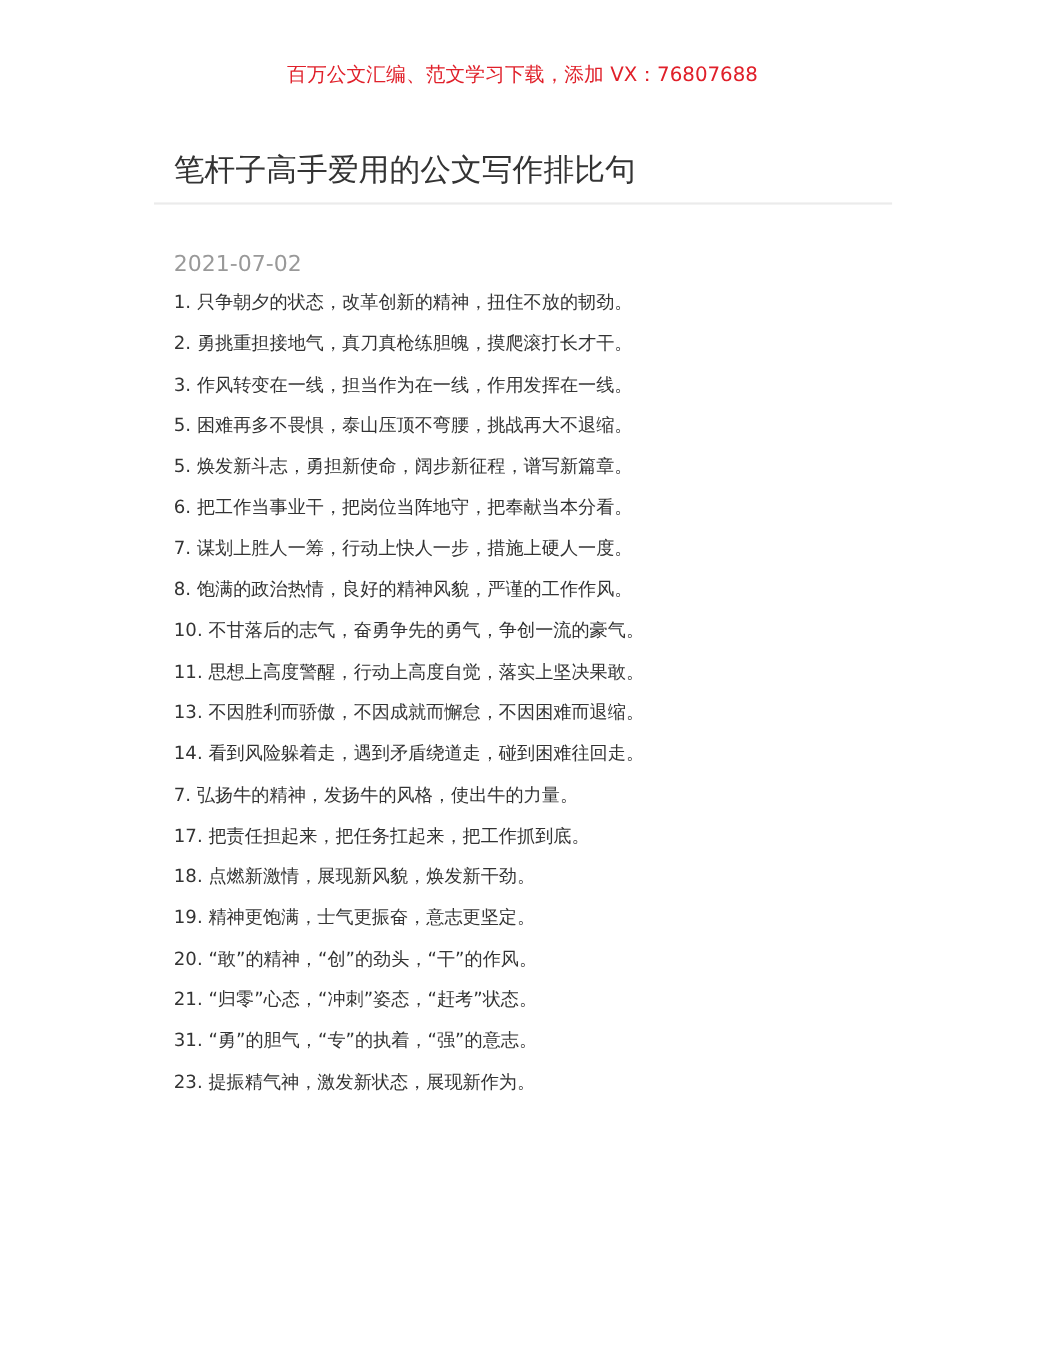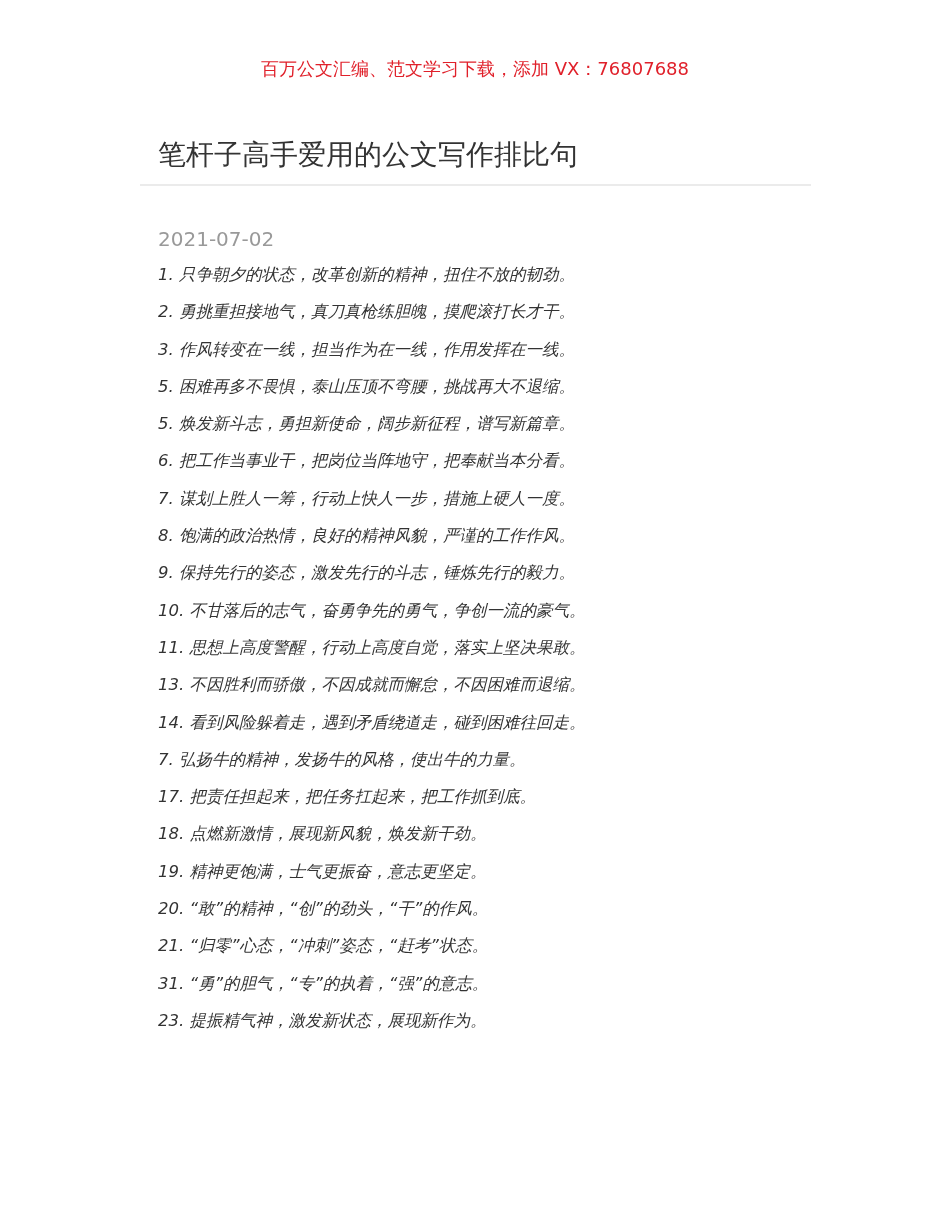--- a/index.html
+++ b/index.html
@@ -51,21 +51,20 @@
       color: #999999;
       font-size: 20px;
       line-height: 22px;
     }
     .list {
       position: absolute;
       top: 256px;
       left: 158px;
       width: 640px;
       list-style: none;
-      font-style: italic;
     }
     .list-item {
       color: #333333;
       font-size: 16.5px;
       line-height: 37.3px;
       height: 37.3px;
       white-space: nowrap;
     }
   </style>
 </head>
@@ -82,21 +81,20 @@
 
   <ul class="list">
     <li class="list-item">1. 只争朝夕的状态，改革创新的精神，扭住不放的韧劲。</li>
     <li class="list-item">2. 勇挑重担接地气，真刀真枪练胆魄，摸爬滚打长才干。</li>
     <li class="list-item">3. 作风转变在一线，担当作为在一线，作用发挥在一线。</li>
     <li class="list-item">5. 困难再多不畏惧，泰山压顶不弯腰，挑战再大不退缩。</li>
     <li class="list-item">5. 焕发新斗志，勇担新使命，阔步新征程，谱写新篇章。</li>
     <li class="list-item">6. 把工作当事业干，把岗位当阵地守，把奉献当本分看。</li>
     <li class="list-item">7. 谋划上胜人一筹，行动上快人一步，措施上硬人一度。</li>
     <li class="list-item">8. 饱满的政治热情，良好的精神风貌，严谨的工作作风。</li>
-    <li class="list-item">9. 保持先行的姿态，激发先行的斗志，锤炼先行的毅力。</li>
     <li class="list-item">10. 不甘落后的志气，奋勇争先的勇气，争创一流的豪气。</li>
     <li class="list-item">11. 思想上高度警醒，行动上高度自觉，落实上坚决果敢。</li>
     <li class="list-item">13. 不因胜利而骄傲，不因成就而懈怠，不因困难而退缩。</li>
     <li class="list-item">14. 看到风险躲着走，遇到矛盾绕道走，碰到困难往回走。</li>
     <li class="list-item">7. 弘扬牛的精神，发扬牛的风格，使出牛的力量。</li>
     <li class="list-item">17. 把责任担起来，把任务扛起来，把工作抓到底。</li>
     <li class="list-item">18. 点燃新激情，展现新风貌，焕发新干劲。</li>
     <li class="list-item">19. 精神更饱满，士气更振奋，意志更坚定。</li>
     <li class="list-item">20. “敢”的精神，“创”的劲头，“干”的作风。</li>
     <li class="list-item">21. “归零”心态，“冲刺”姿态，“赶考”状态。</li>

